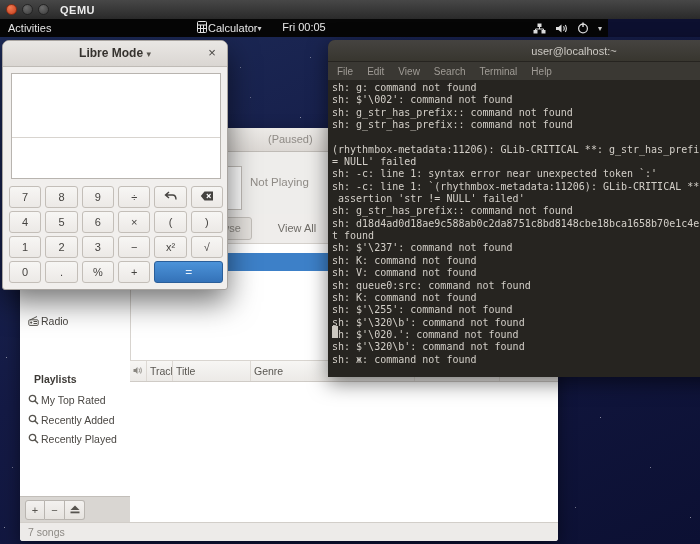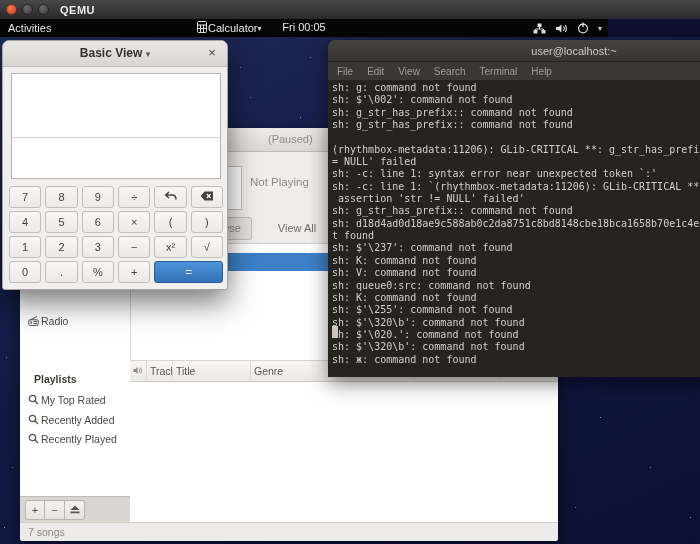--- a/index.html
+++ b/index.html
@@ -306,21 +306,21 @@
         <div class="term-line">sh: $'\020.': command not found</div>
         <div class="term-line">sh: $'\320\b': command not found</div>
         <div class="term-line">sh: ж: command not found</div>
       </div>
     <div class="term-cursor"></div>
   </div>
 
   <div class="window calculator">
     <div class="calc-titlebar">
       <div class="calc-title">
-        <span>Basic View</span>
+        <span>Libre Mode</span>
         <span class="tb-caret">▾</span>
       </div>
       <div class="calc-close">×</div>
     </div>
     <div class="calc-display">
       <div class="calc-display-main"></div>
     </div>
     <div class="calc-keypad">
       <button class="calc-key">7</button>
       <button class="calc-key">8</button>

